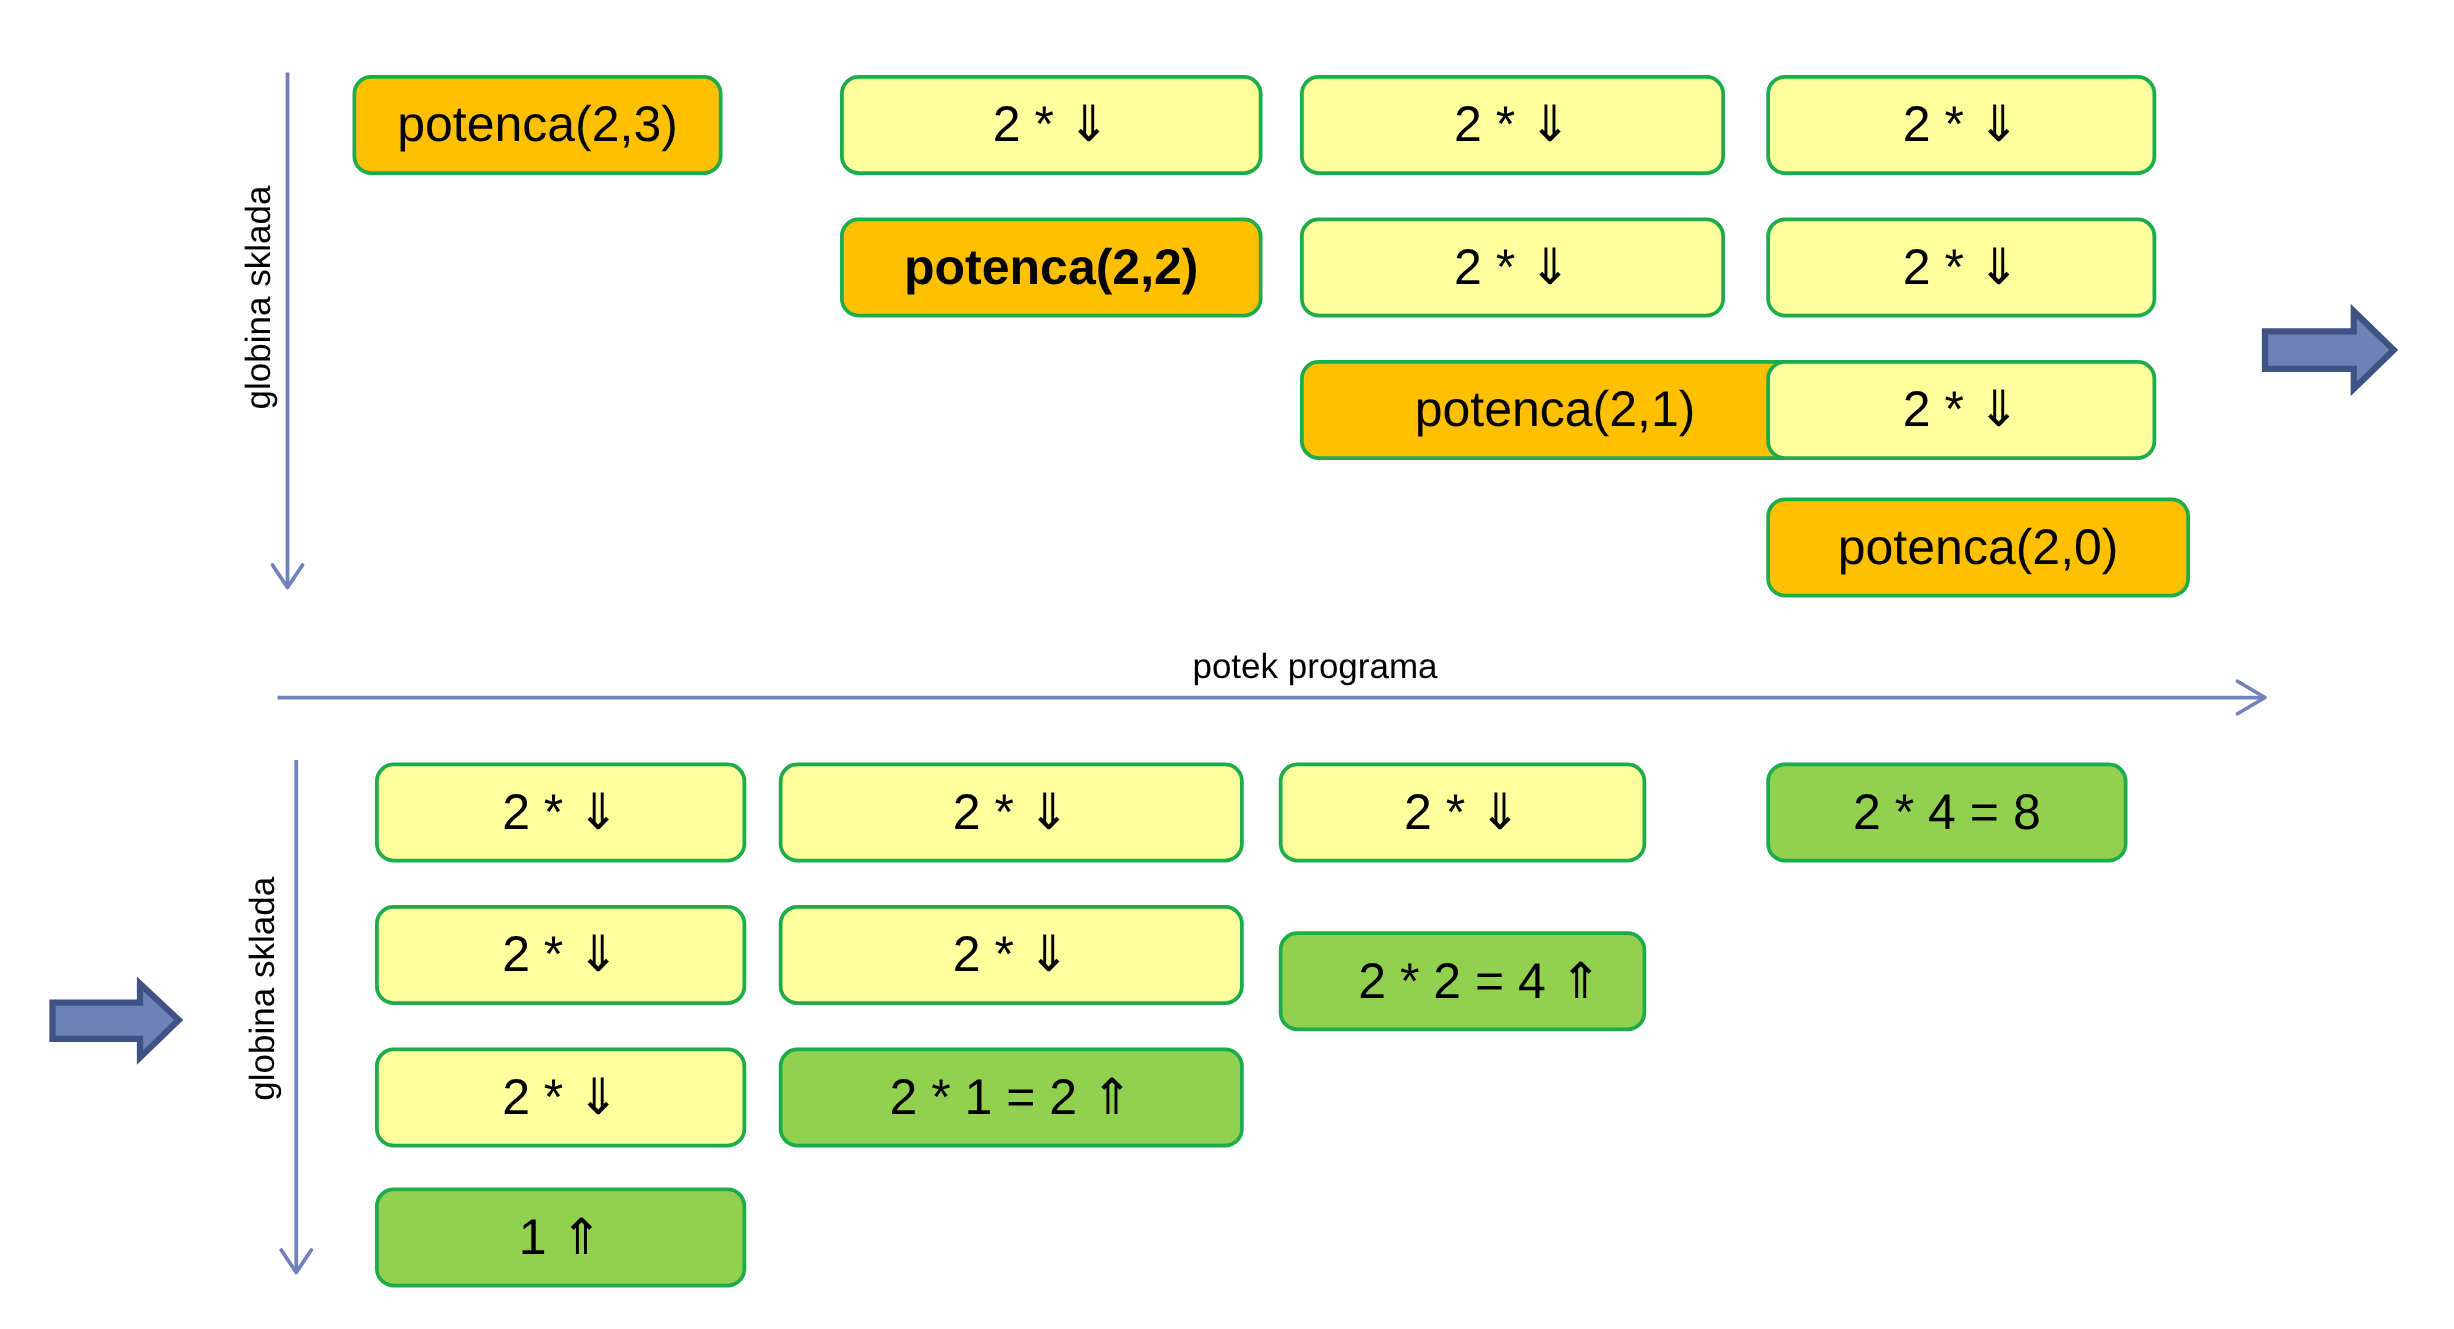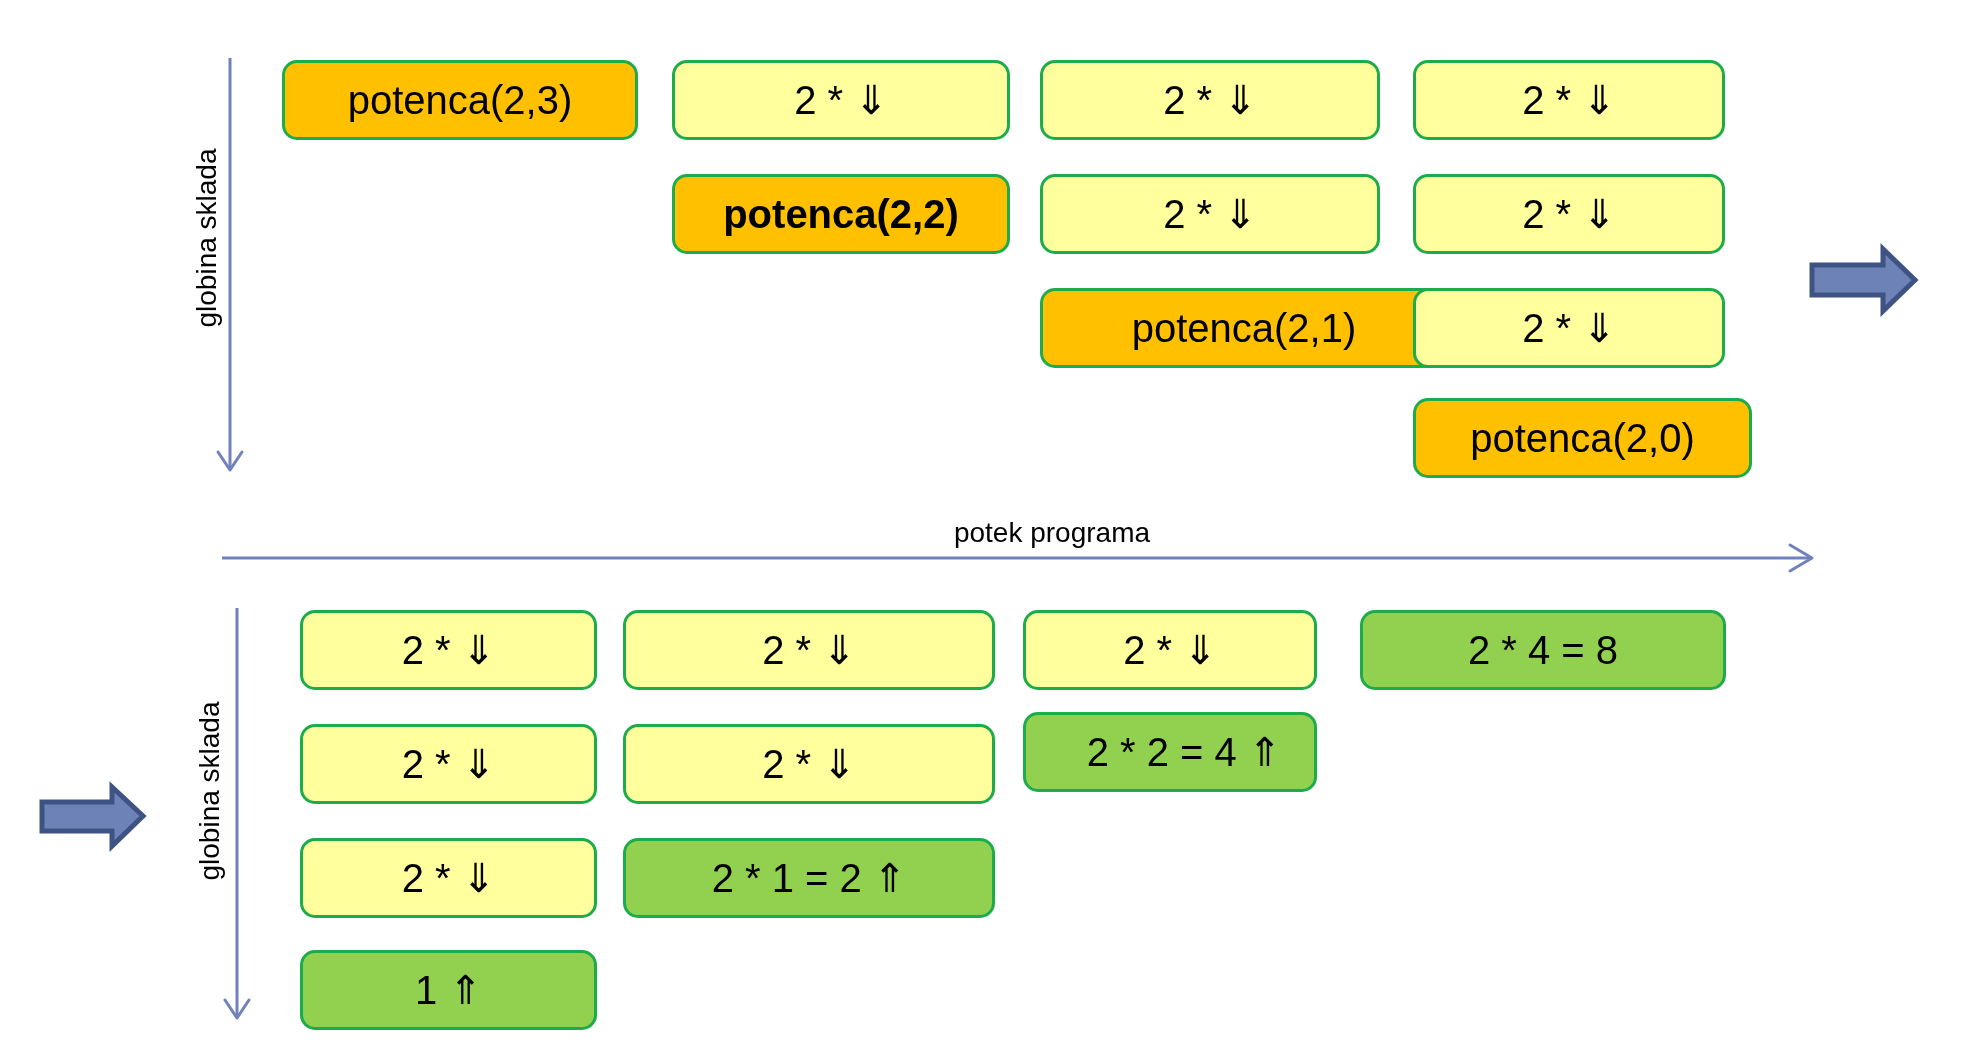--- a/index.html
+++ b/index.html
@@ -51,41 +51,41 @@
   .top-vlabel{left:95px;top:223px;}
   .bottom-vlabel{left:98px;top:776px;}
   .hlabel{
     position:absolute;
     left:902px;top:516px;width:300px;height:34px;
     display:flex;align-items:center;justify-content:center;
     font-size:28px;color:var(--text);
     white-space:nowrap;
   }
   
-  .t0{left:282px;top:60px;width:356px;}
+  .t0{left:282px;top:60px;width:296px;}
   .t1{left:672px;top:60px;width:338px;}
   .t2{left:672px;top:174px;width:338px;font-weight:bold;}
   .t3{left:1040px;top:60px;width:340px;}
   .t4{left:1040px;top:174px;width:340px;}
   .t5{left:1040px;top:288px;width:408px;}
   .t6{left:1413px;top:60px;width:312px;}
   .t7{left:1413px;top:174px;width:312px;}
   .t8{left:1413px;top:288px;width:312px;}
   .t9{left:1413px;top:398px;width:339px;}
   
   .b0{left:300px;top:610px;width:297px;}
   .b1{left:300px;top:724px;width:297px;}
   .b2{left:300px;top:838px;width:297px;}
   .b3{left:300px;top:950px;width:297px;}
   .b4{left:623px;top:610px;width:372px;}
   .b5{left:623px;top:724px;width:372px;}
   .b6{left:623px;top:838px;width:372px;}
   .b7{left:1023px;top:610px;width:294px;}
-  .b8{left:1023px;top:712px;width:294px;padding-left:28px;}
-  .b9{left:1360px;top:610px;width:366px;}
+  .b8{left:1023px;top:745px;width:294px;padding-left:28px;}
+  .b9{left:1413px;top:610px;width:289px;}
 </style>
 </head>
 <body>
 
 <div class="canvas">
 
   <svg class="axes" viewBox="0 0 1963 1063">
 
     <line class="axis-line" x1="230" y1="58" x2="230" y2="468"></line>
     <polyline class="axis-head" points="218,452 230,470 242,452"></polyline>

